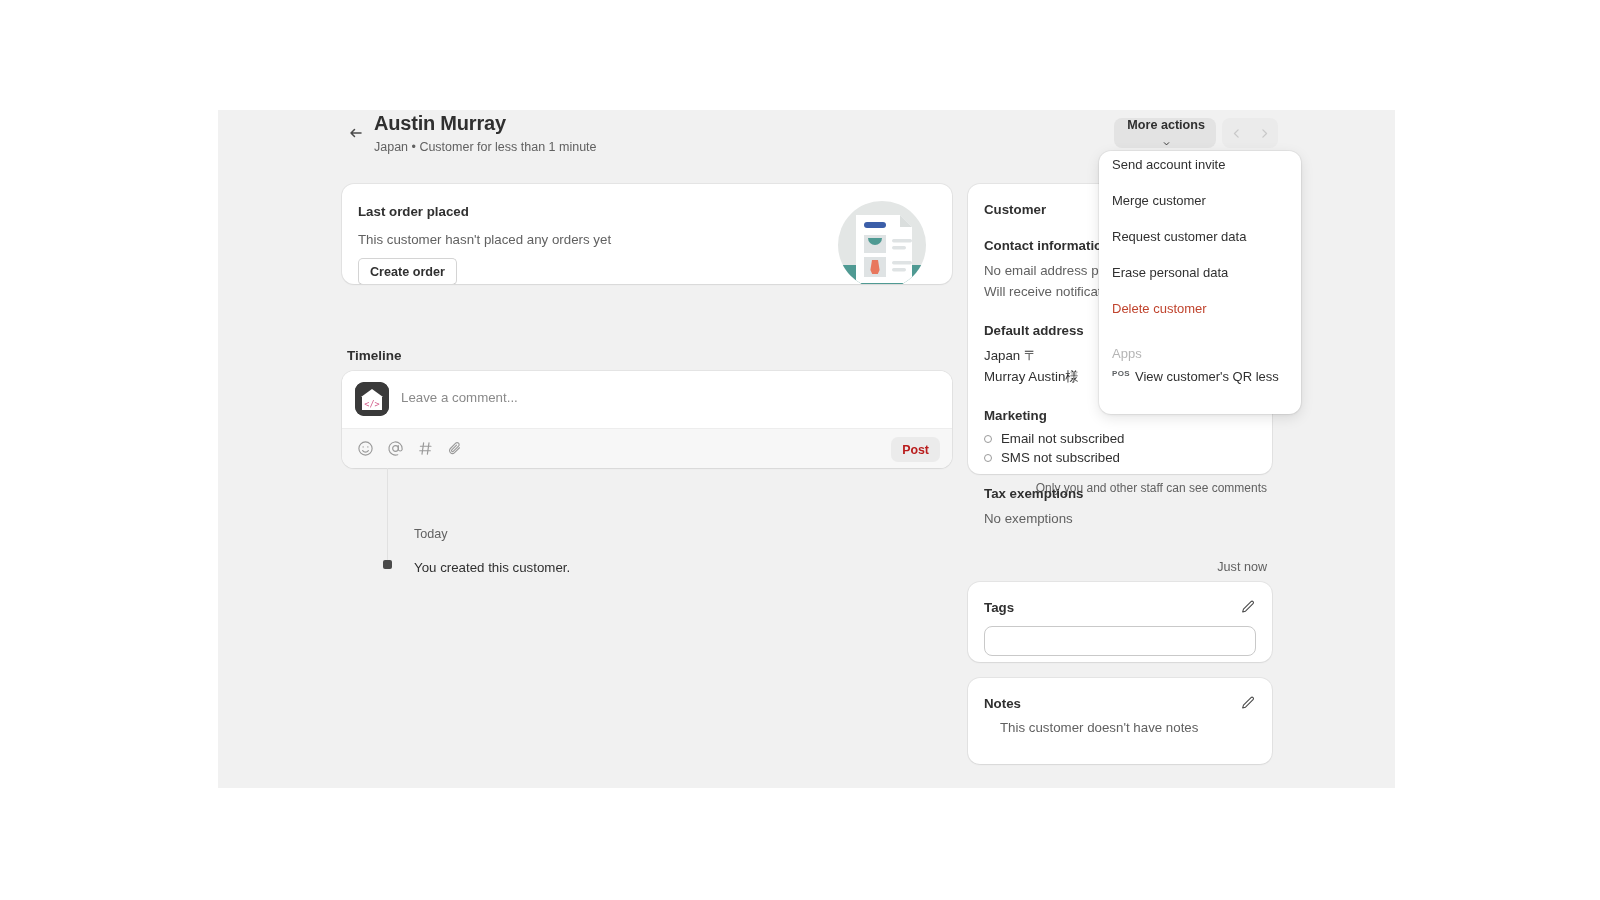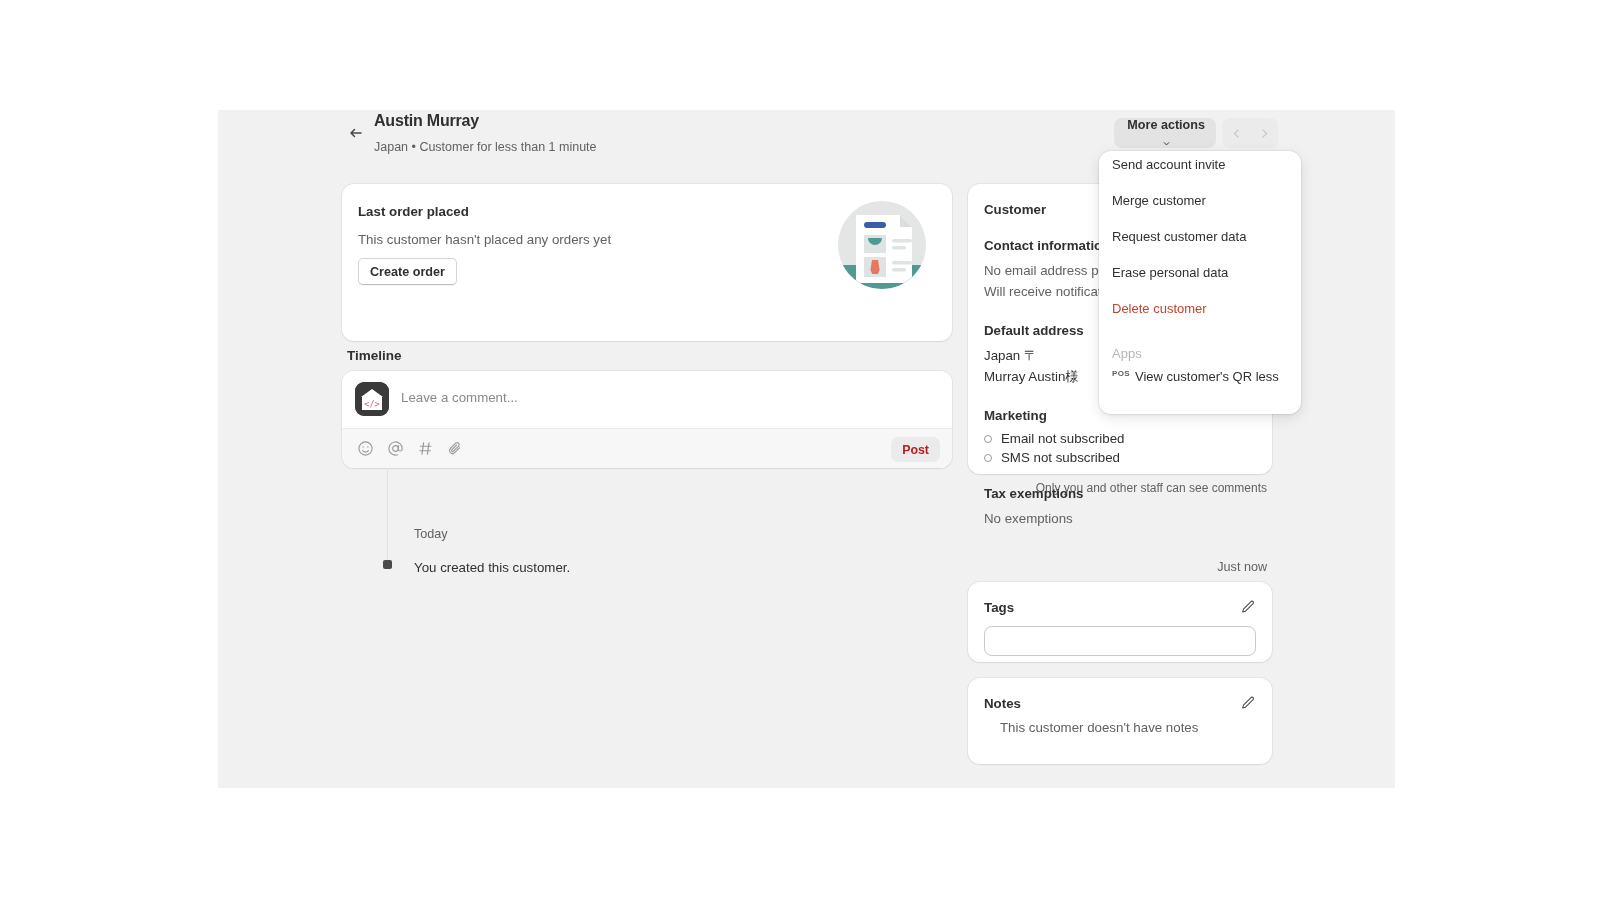--- a/index.html
+++ b/index.html
@@ -20,21 +20,21 @@
   .hdr { position: absolute; left: 0; top: 0; width: 100%; height: 62px; }
   .back-btn {
     position: absolute; left: 128px; top: 13px;
     width: 20px; height: 20px;
     display: flex; align-items: center; justify-content: center;
     color: #4a4a4a; font-size: 16px; line-height: 1;
     background: none; border: none; cursor: pointer;
   }
   .title {
     position: absolute; left: 156px; top: 2px;
-    font-size: 16px; font-weight: 700; color: #303030;
+    font-size: 20px; font-weight: 700; color: #303030;
     letter-spacing: -0.2px;
   }
   .subtitle {
     position: absolute; left: 156px; top: 30px;
     font-size: 12.5px; color: #616161;
   }
   .hdr-right { position: absolute; right: 117px; top: 8px; display: flex; align-items: center; gap: 6px; }
   .more-actions {
     display: flex; align-items: center; gap: 7px;
     height: 30px; padding: 0 11px 0 13px;
@@ -82,21 +82,21 @@
 
   
   .card {
     position: absolute;
     background: #fff;
     border-radius: 12px;
     box-shadow: 0 0 0 1px rgba(0,0,0,.05), 0 1px 2px rgba(0,0,0,.06);
   }
 
   
-  #last-order { left: 124px; top: 74px; width: 610px; height: 157px; overflow: hidden; }
+  #last-order { left: 124px; top: 74px; width: 610px; height: 100px; overflow: hidden; }
   .lo-title { position:absolute; left: 16px; top: 20px; font-size: 13.3px; font-weight: 700; color: #303030; }
   .lo-sub { position:absolute; left: 16px; top: 48px; font-size: 13.3px; color: #616161; }
   .lo-btn {
     position:absolute; left: 16px; top: 74px;
     height: 27px; padding: 0 11px;
     background: #fff; border: 1px solid #d4d4d4; border-bottom-color:#bdbdbd;
     border-radius: 5px; font-family: inherit; font-size: 12.6px; font-weight: 600; color: #303030;
     cursor: pointer; box-shadow: 0 1px 0 rgba(0,0,0,.04);
   }
   .lo-art { position: absolute; right: 22px; top: 13px; width: 96px; height: 96px; }

